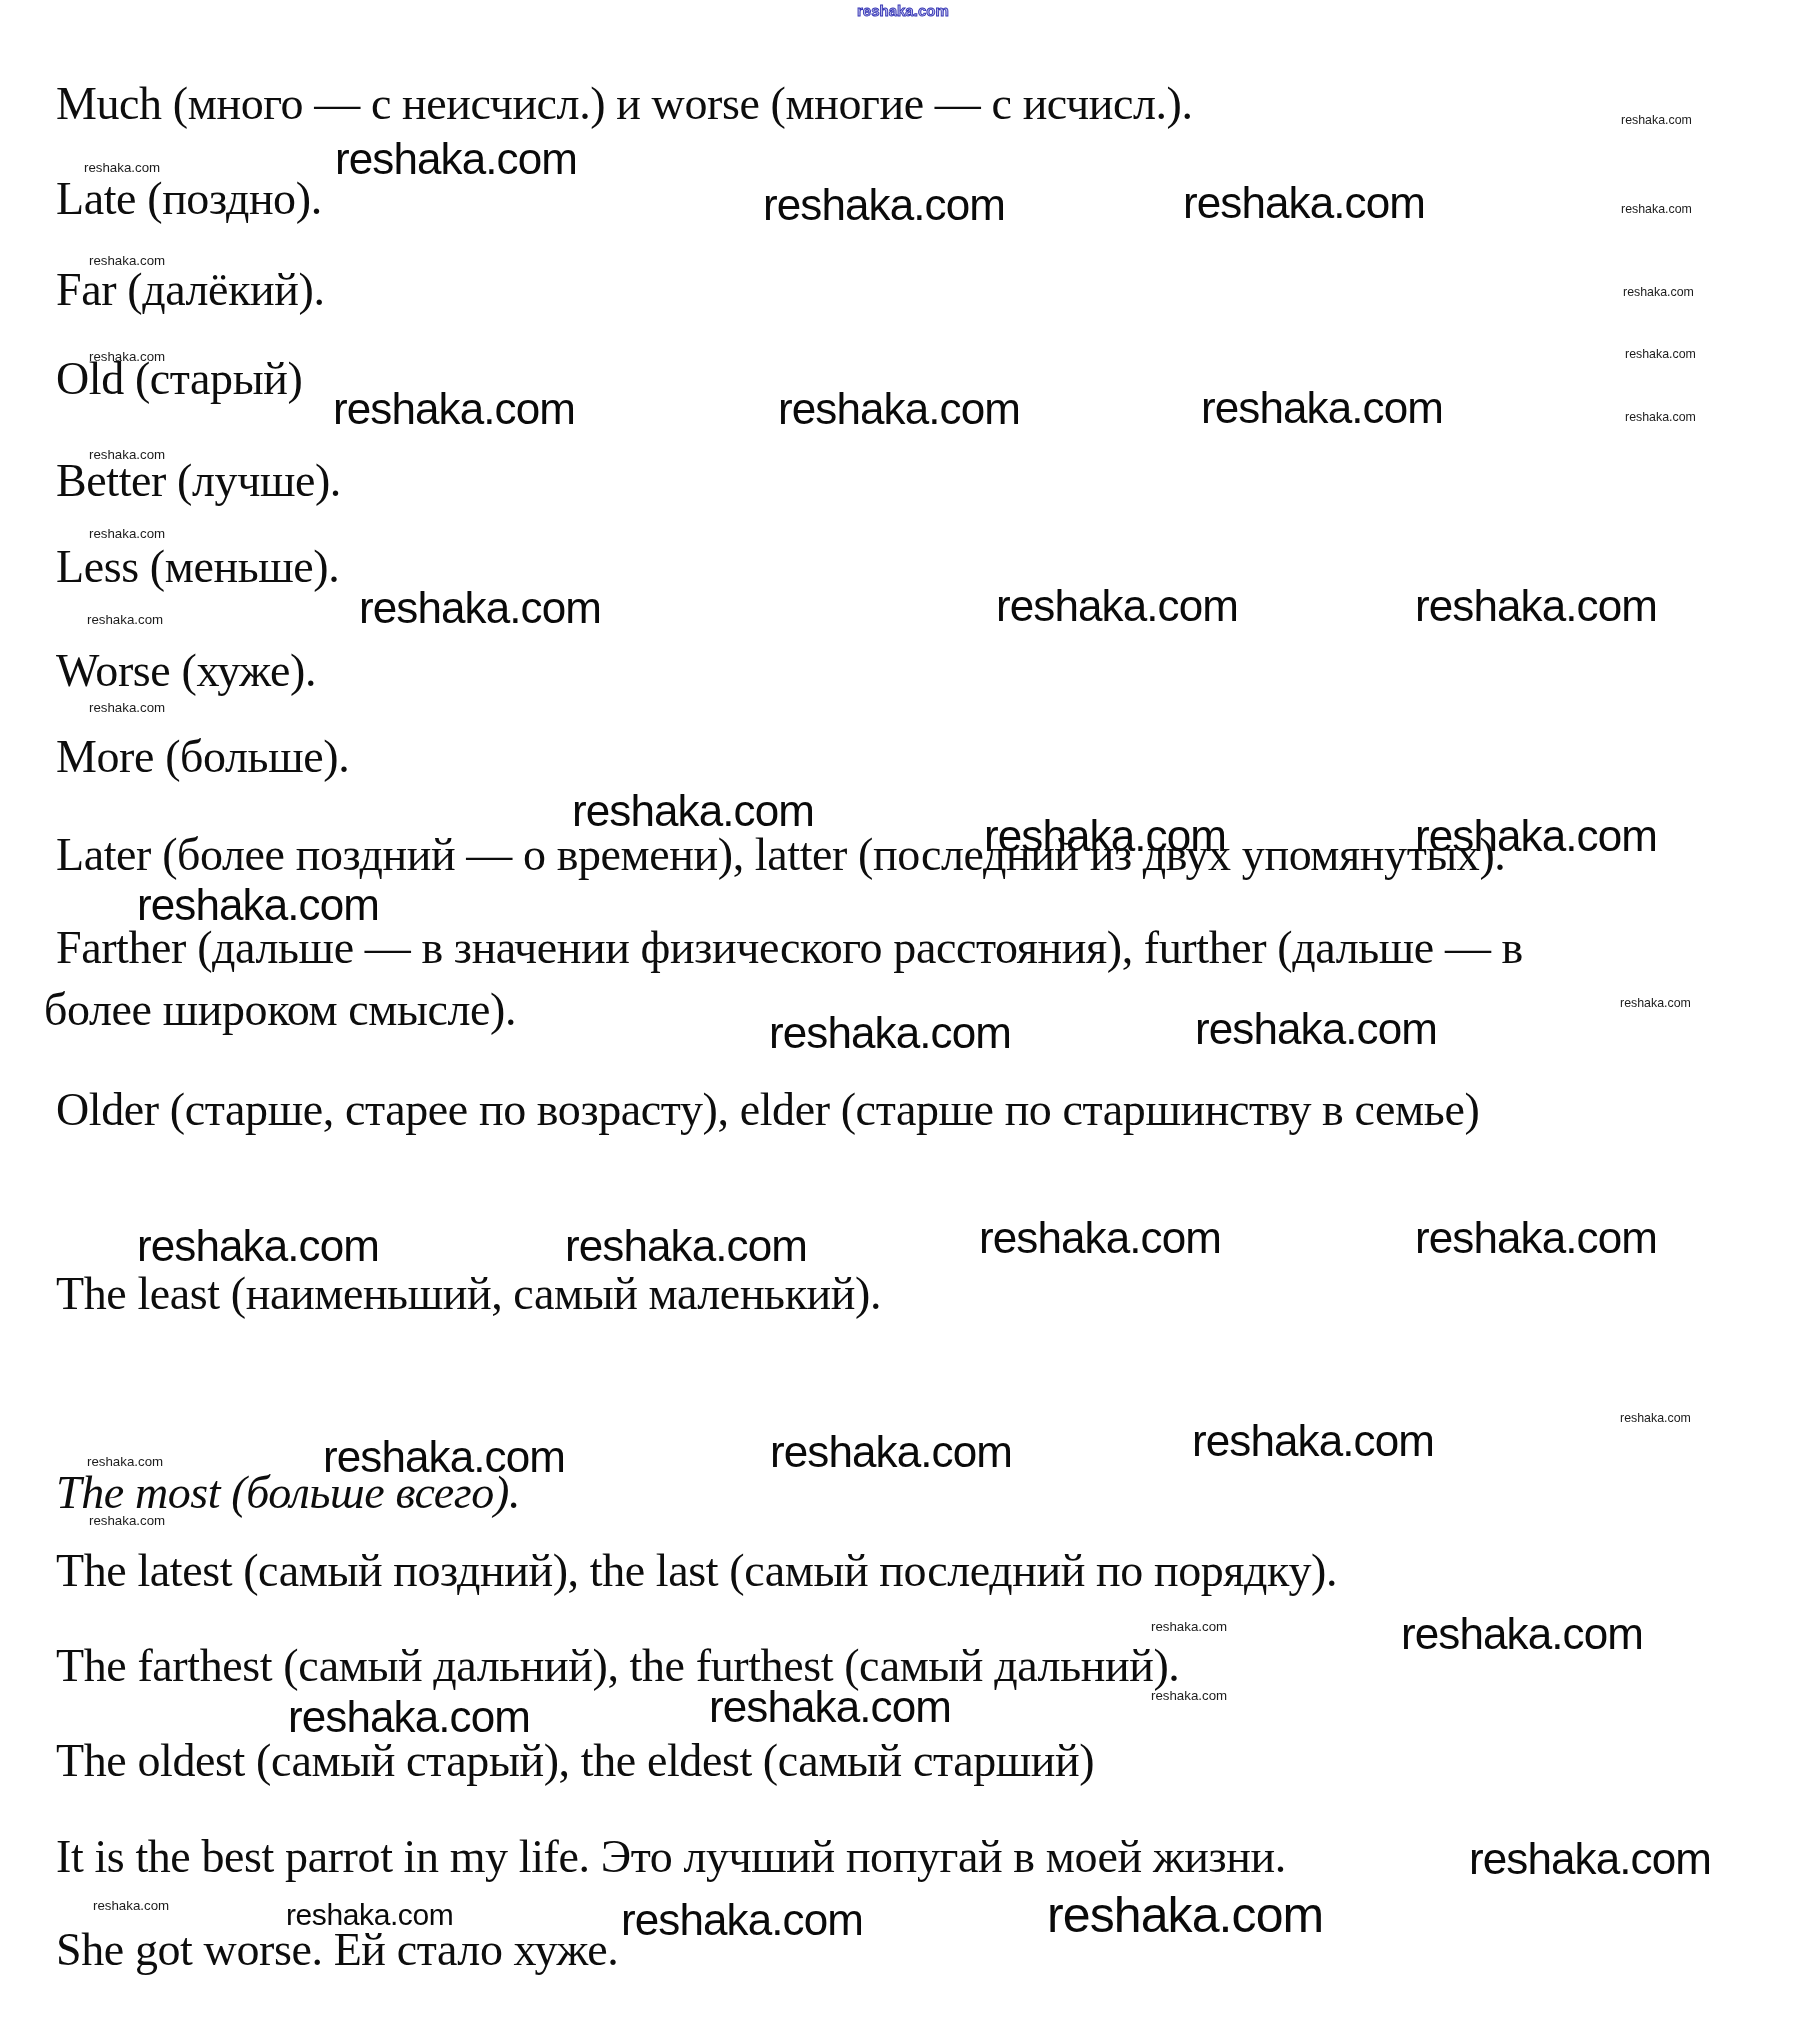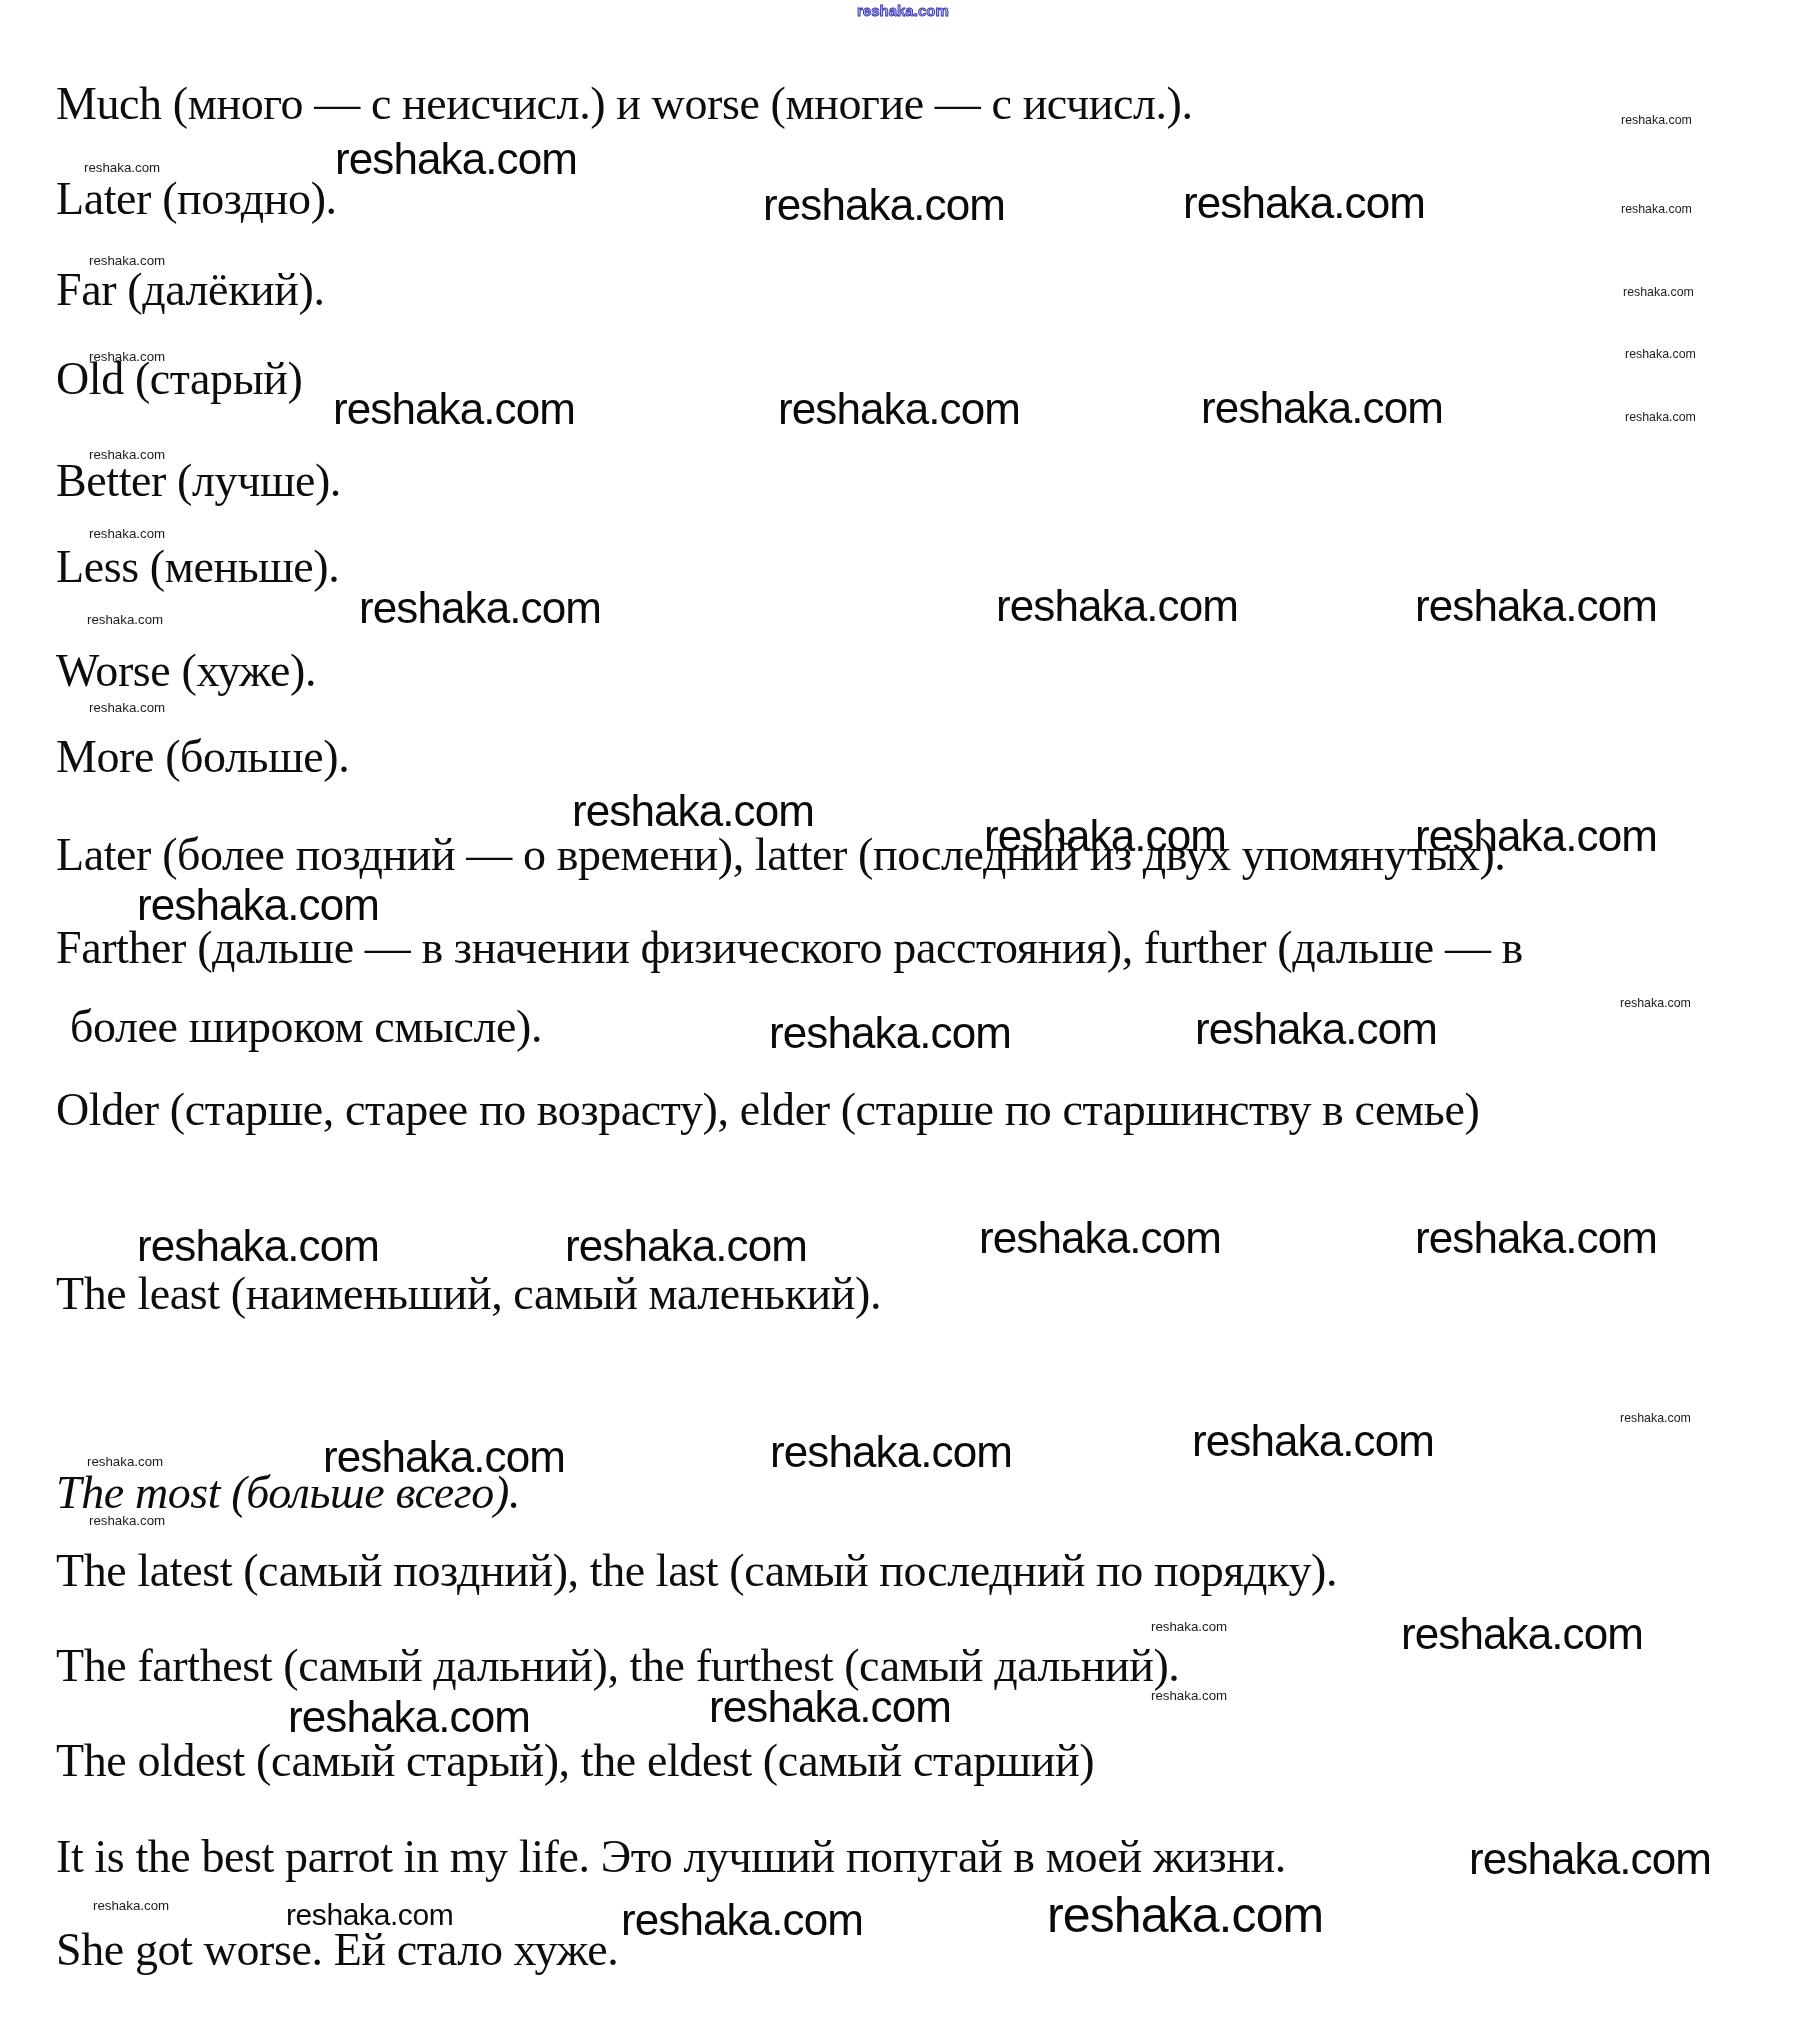--- a/index.html
+++ b/index.html
@@ -37,30 +37,30 @@
     color: #b9b9ea;
     -webkit-text-stroke: 0.9px #3434b4;
   }
 </style>
 </head>
 <body>
 
 <div class="page">
   <div class="layer" id="text-layer">
       <div class="line" style="left: 56px; top: 81px;">Much (много — с неисчисл.) и worse (многие — с исчисл.).</div>
-      <div class="line" style="left: 56px; top: 176px;">Later (поздно).</div>
+      <div class="line" style="left: 56px; top: 176px;">Late (поздно).</div>
       <div class="line" style="left: 56px; top: 267px;">Far (далёкий).</div>
       <div class="line" style="left: 56px; top: 356px;">Old (старый)</div>
       <div class="line" style="left: 56px; top: 458px;">Better (лучше).</div>
       <div class="line" style="left: 56px; top: 544px;">Less (меньше).</div>
       <div class="line" style="left: 56px; top: 648px;">Worse (хуже).</div>
       <div class="line" style="left: 56px; top: 734px;">More (больше).</div>
       <div class="line" style="left: 56px; top: 832px;">Later (более поздний — о времени), latter (последний из двух упомянутых).</div>
       <div class="line" style="left: 56px; top: 925px;">Farther (дальше — в значении физического расстояния), further (дальше — в</div>
-      <div class="line" style="left: 70px; top: 987px; margin-top: 17px;">более широком смысле).</div>
+      <div class="line" style="left: 44px; top: 987px;">более широком смысле).</div>
       <div class="line" style="left: 56px; top: 1087px;">Older (старше, старее по возрасту), elder (старше по старшинству в семье)</div>
       <div class="line" style="left: 56px; top: 1271px;">The least (наименьший, самый маленький).</div>
       <div class="line" style="left: 56px; top: 1470px; font-style: italic;">The most (больше всего).</div>
       <div class="line" style="left: 56px; top: 1548px;">The latest (самый поздний), the last (самый последний по порядку).</div>
       <div class="line" style="left: 56px; top: 1643px;">The farthest (самый дальний), the furthest (самый дальний).</div>
       <div class="line" style="left: 56px; top: 1738px;">The oldest (самый старый), the eldest (самый старший)</div>
       <div class="line" style="left: 56px; top: 1834px;">It is the best parrot in my life. Это лучший попугай в моей жизни.</div>
       <div class="line" style="left: 56px; top: 1927px;">She got worse. Ей стало хуже.</div>
     </div>
   <div class="layer" id="watermark-layer">

